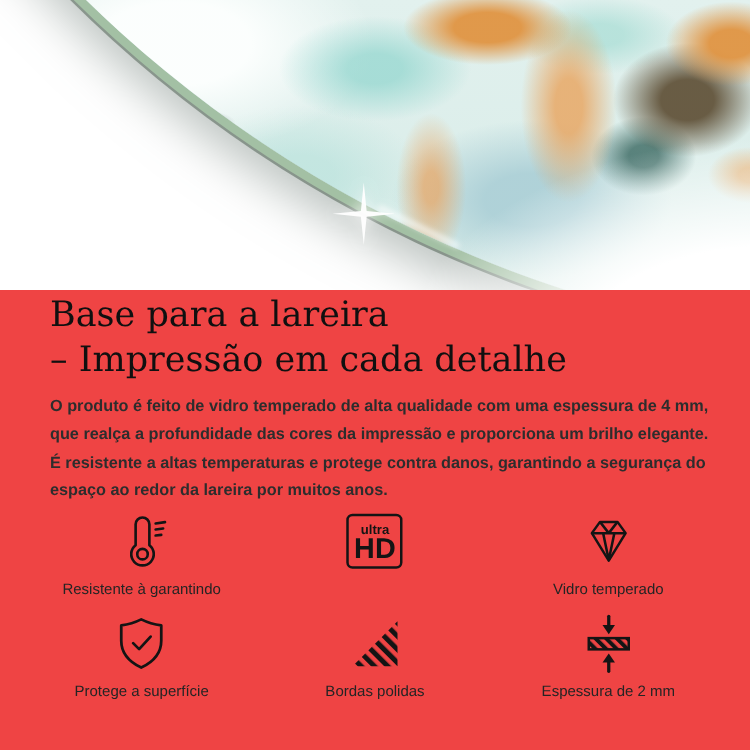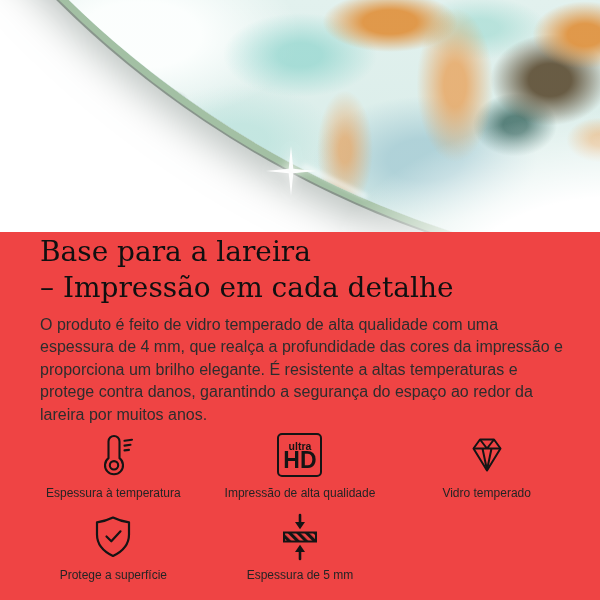--- a/index.html
+++ b/index.html
@@ -43,21 +43,21 @@
     background:radial-gradient(420px 270px at 615px 305px, #ffffff 40%, rgba(255,255,255,0) 72%);
   }
   .sparkle{position:absolute;left:264px;top:144px;width:54px;height:54px;
            filter:drop-shadow(0 0 5px rgba(255,255,255,.95));opacity:.97;}
   .edge-glint{position:absolute;left:299px;top:179px;width:72px;height:5px;border-radius:3px;
               background:rgba(255,255,255,.55);transform:rotate(26deg);filter:blur(2px);}
 
   
   .heading{margin:2px 40px 0;font-family:"DejaVu Serif","Liberation Serif",serif;
            font-size:28px;line-height:36px;color:#101010;font-weight:400;}
-  .description{margin:8px 40px 0;width:528px;font-size:16px;line-height:22.4px;color:#2d2d2d;}
+  .description{margin:8px 40px 0;width:528px;font-size:13px;line-height:22.4px;color:#2d2d2d;font-weight:bold;}
 
   
   .features{display:grid;grid-template-columns:repeat(3,1fr);margin:6px 20px 0;row-gap:14px;}
   .feature{display:flex;flex-direction:column;align-items:center;text-align:center;}
   .icon-box{height:46px;display:flex;align-items:center;justify-content:center;color:#141414;}
   .feature-label{margin-top:8px;font-size:12px;line-height:14px;color:#242424;}
   .uhd-badge{width:41px;height:40px;border:2.5px solid #141414;border-radius:5px;
              display:flex;flex-direction:column;align-items:center;justify-content:center;
              font-weight:700;color:#141414;text-align:center;}
   .uhd-top{font-size:10.5px;line-height:11px;}
@@ -92,31 +92,30 @@
   <div class="features">
 
     <div class="feature">
       <div class="icon-box">
         <svg width="48" height="48" viewBox="0 0 48 48" fill="none" stroke="#141414" stroke-width="2.1" stroke-linecap="round" stroke-linejoin="round">
           <path d="M19.5 10.5 a5.5 5.5 0 0 1 11 0 v16.7 a9 9 0 1 1 -11 0 Z"></path>
           <circle cx="25" cy="34.3" r="4.2"></circle>
           <path d="M35.5 9.8 l7.5 -1.1 M35.5 14.6 l6 -0.8 M35.5 19.4 l4.5 -0.5"></path>
         </svg>
       </div>
-      <div class="feature-label">Espessura à temperatura</div>
+      <div class="feature-label">Resistente à garantindo</div>
     </div>
 
     <div class="feature">
       <div class="icon-box">
         <div class="uhd-badge">
           <span class="uhd-top">ultra</span>
           <span class="uhd-bottom">HD</span>
         </div>
       </div>
-      <div class="feature-label">Impressão de alta qualidade</div>
     </div>
 
     <div class="feature">
       <div class="icon-box">
         <svg width="48" height="48" viewBox="0 0 48 48" fill="none" stroke="#141414" stroke-width="2" stroke-linejoin="round">
           <path d="M10.5 17.5 L17 8.5 H31 L37.5 17.5 L24 39.5 Z"></path>
           <path d="M10.5 17.5 H37.5 M17 8.5 L24 17.5 L31 8.5 M19.5 17.5 L24 39 M28.5 17.5 L24 39"></path>
         </svg>
       </div>
       <div class="feature-label">Vidro temperado</div>
@@ -125,33 +124,46 @@
     <div class="feature">
       <div class="icon-box">
         <svg width="48" height="48" viewBox="0 0 48 48" fill="none" stroke="#141414" stroke-width="2.2" stroke-linecap="round" stroke-linejoin="round">
           <path d="M24 4.5 C29 7 34.5 8.6 40 9.3 V21.5 C40 31.5 33.5 38.5 24 43 C14.5 38.5 8 31.5 8 21.5 V9.3 C13.5 8.6 19 7 24 4.5 Z"></path>
           <path d="M17.5 23.5 l4.8 4.8 L31.5 18.3"></path>
         </svg>
       </div>
       <div class="feature-label">Protege a superfície</div>
     </div>
 
+    <div class="feature">
+      <div class="icon-box">
+        <svg width="48" height="48" viewBox="0 0 48 48">
+          <defs>
+            <pattern id="hatch1" patternUnits="userSpaceOnUse" width="7.5" height="7.5" patternTransform="rotate(-45 0 0)">
+              <rect x="0" y="0" width="4" height="7.5" fill="#141414"></rect>
+            </pattern>
+          </defs>
+          <path d="M6 42 L42 6 V42 Z" fill="url(#hatch1)"></path>
+        </svg>
+      </div>
+      <div class="feature-label">Bordas polidas</div>
+    </div>
 
     <div class="feature">
       <div class="icon-box">
         <svg width="48" height="48" viewBox="0 0 48 48">
           <defs>
             <pattern id="hatch2" patternUnits="userSpaceOnUse" width="6" height="6" patternTransform="rotate(-45 0 0)">
               <rect x="0" y="0" width="3.2" height="6" fill="#141414"></rect>
             </pattern>
           </defs>
           <rect x="8" y="19.5" width="32" height="9" fill="url(#hatch2)" stroke="#141414" stroke-width="2"></rect>
           <path d="M24 2 V9.5" stroke="#141414" stroke-width="2.6" stroke-linecap="round"></path>
           <path d="M19 9 L24 16.3 L29 9 Z" fill="#141414"></path>
           <path d="M24 46 V38.5" stroke="#141414" stroke-width="2.6" stroke-linecap="round"></path>
           <path d="M19 39 L24 31.7 L29 39 Z" fill="#141414"></path>
         </svg>
       </div>
-      <div class="feature-label">Espessura de 5 mm</div>
+      <div class="feature-label">Espessura de 2 mm</div>
     </div>
 
   </div>
 </div>
 
 </body></html>

